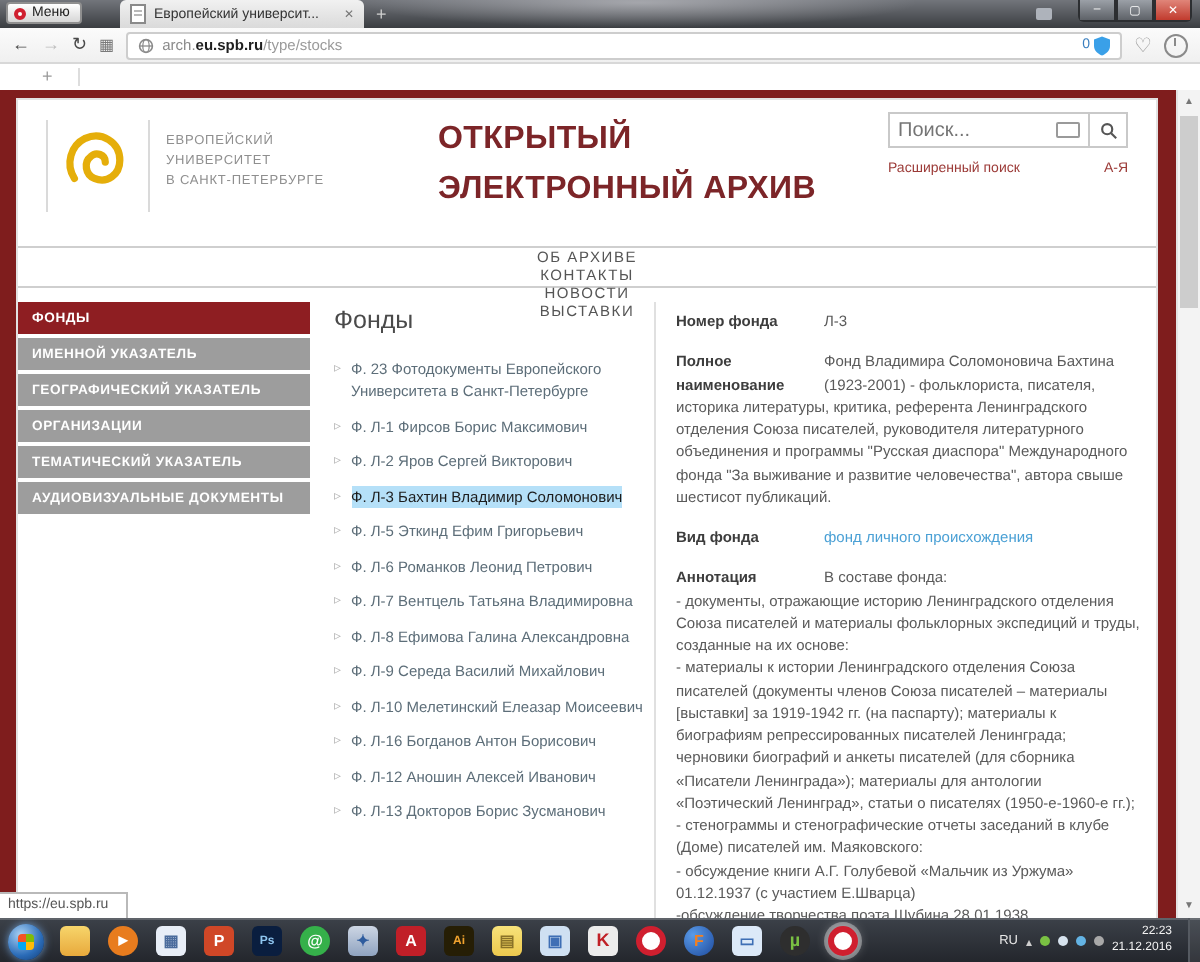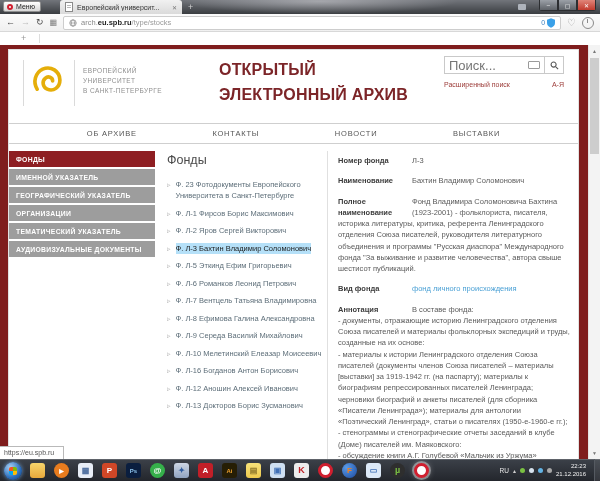--- a/index.html
+++ b/index.html
@@ -54,30 +54,30 @@
       border:1px solid #e2e2e2;border-bottom:none;box-sizing:border-box;}
 
   .site-header{position:relative;height:62px;padding:8px 6px 0 14px;box-sizing:content-box;}
   .logo{display:flex;gap:5px;align-items:flex-start;}
   .logo-rule{width:1px;height:46px;background:#dadada;margin-top:2px;}
   .logo-text{font-size:6.5px;color:#8f8f8f;letter-spacing:.4px;line-height:1.55;margin-top:8px;margin-left:3px;}
   .site-title{position:absolute;left:210px;top:8px;font-size:16px;font-weight:bold;color:#7c2528;
       line-height:1.55;letter-spacing:.2px;}
   .search-area{position:absolute;right:14px;top:6px;width:120px;}
   .search-box{display:flex;align-items:center;border:1px solid #c9c9c9;height:16px;background:#fff;}
-  .search-input{flex:1;min-width:0;border:none;outline:none;font-size:13px;color:#555;padding:0 0 0 4px;
+  .search-input{flex:1;min-width:0;border:none;outline:none;font-size:10px;color:#555;padding:0 0 0 4px;
       font-family:"Liberation Sans",sans-serif;background:transparent;}
   .kb-icon{width:10px;height:6px;border:1px solid #9a9a9a;border-radius:1px;margin-right:4px;flex-shrink:0;}
   .search-btn{width:18px;height:16px;border-left:1px solid #c9c9c9;display:flex;align-items:center;
       justify-content:center;background:#fff;flex-shrink:0;}
   .search-links{display:flex;justify-content:space-between;margin-top:7px;font-size:7px;color:#9c3b38;}
 
   .navbar{margin-top:3px;border-top:1px solid #cfcfcf;border-bottom:1px solid #cfcfcf;height:19px;
       display:flex;align-items:center;justify-content:space-around;padding:0 40px;font-size:7.5px;
-      color:#555;letter-spacing:.8px;}
+      color:#555;letter-spacing:.8px;flex-direction:column;}
 
   .page-body{display:flex;margin-top:7px;align-items:stretch;}
   .sidebar{width:146px;flex-shrink:0;}
   .side-item{height:16px;margin-bottom:2px;background:#9d9d9d;color:#fff;font-size:6.8px;font-weight:bold;
       letter-spacing:.3px;display:flex;align-items:center;padding-left:7px;}
   .side-item.active{background:#8e1e22;}
 
   .list-col{width:172px;flex-shrink:0;padding:0 0 0 12px;box-sizing:border-box;}
   .list-heading{font-size:12.5px;color:#4a4a4a;margin:2px 0 12px;}
   .fond-item{display:flex;gap:5px;margin-bottom:6px;font-size:7.5px;line-height:1.5;color:#5d6e79;}
@@ -285,24 +285,20 @@
               <span class="fond-label">Ф. Л-13 Докторов Борис Зусманович</span>
             </div>
         </div>
 
         <div class="details-col">
           <div class="drow">
             <span class="dlabel">Номер фонда</span>
             <div class="dvalue">Л-3</div>
           </div>
           <div class="drow">
-            <span class="dlabel">Наименование</span>
-            <div class="dvalue">Бахтин Владимир Соломонович</div>
-          </div>
-          <div class="drow">
             <span class="dlabel">Полное наименование</span>
             <div class="dvalue">Фонд Владимира Соломоновича Бахтина (1923-2001) - фольклориста, писателя, историка литературы, критика, референта Ленинградского отделения Союза писателей, руководителя литературного объединения и программы "Русская диаспора" Международного фонда "За выживание и развитие человечества", автора свыше шестисот публикаций.</div>
           </div>
           <div class="drow">
             <span class="dlabel">Вид фонда</span>
             <div class="dvalue link">фонд личного происхождения</div>
           </div>
           <div class="drow">
             <span class="dlabel">Аннотация</span>
             <div class="dvalue pre">В составе фонда:

